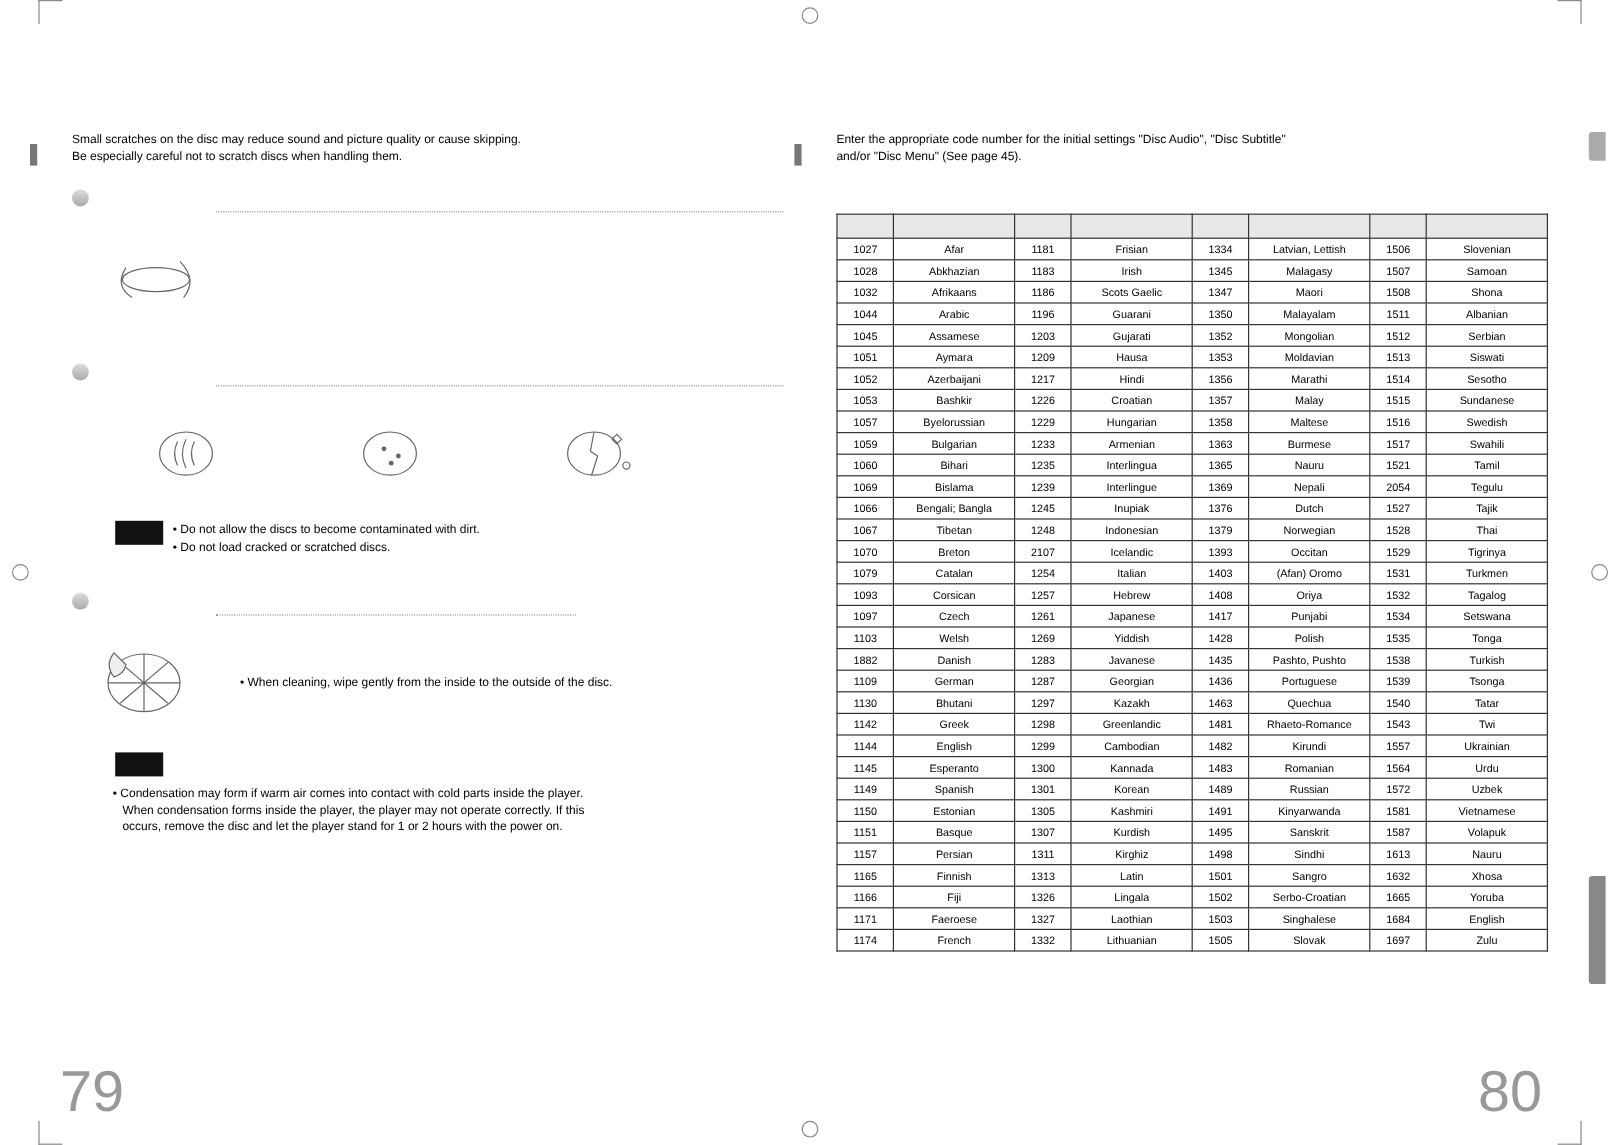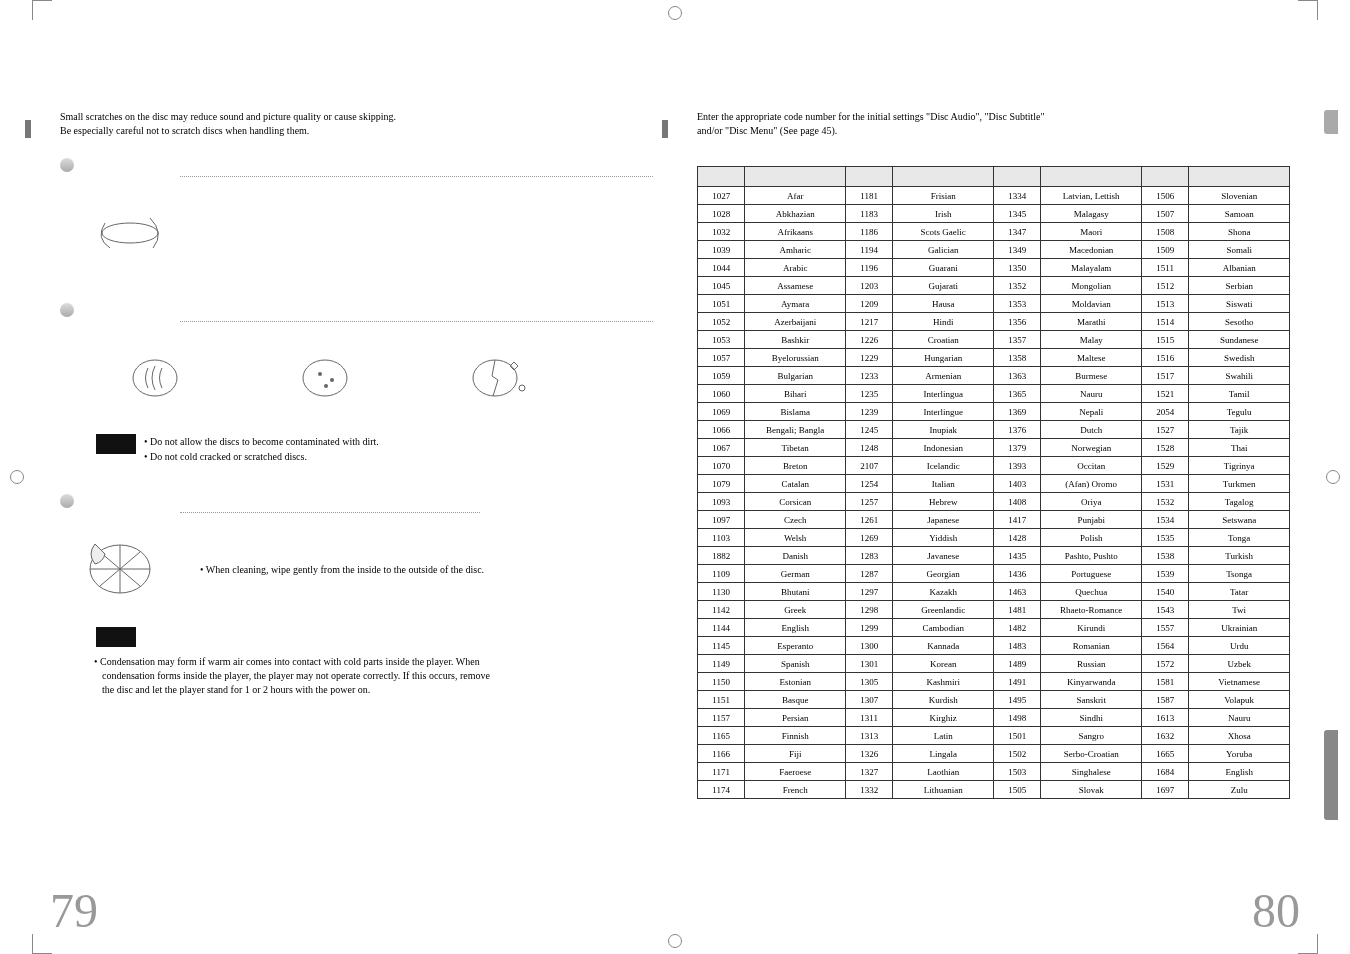--- a/index.html
+++ b/index.html
@@ -6,41 +6,41 @@
   body { font-family: Arial, Helvetica, sans-serif; background: #fff; width: 1350px; height: 954px; position: relative; overflow: hidden; }
   .crop-marks { position: absolute; pointer-events: none; }
   .crop-tl { top: 0; left: 32px; width: 20px; height: 20px; border-left: 1px solid #888; border-top: 1px solid #888; }
   .crop-tr { top: 0; right: 32px; width: 20px; height: 20px; border-right: 1px solid #888; border-top: 1px solid #888; }
   .crop-bl { bottom: 0; left: 32px; width: 20px; height: 20px; border-left: 1px solid #888; border-bottom: 1px solid #888; }
   .crop-br { bottom: 0; right: 32px; width: 20px; height: 20px; border-right: 1px solid #888; border-bottom: 1px solid #888; }
   .reg-top, .reg-bot { position: absolute; left: 50%; transform: translateX(-50%); width: 14px; height: 14px; border: 1px solid #888; border-radius: 50%; }
   .reg-top { top: 6px; } .reg-bot { bottom: 6px; }
   .reg-left, .reg-right { position: absolute; top: 50%; transform: translateY(-50%); width: 14px; height: 14px; border: 1px solid #888; border-radius: 50%; }
   .reg-left { left: 10px; } .reg-right { right: 10px; }
-  .spread { display: flex; width: 1350px; height: 954px; padding: 30px 50px 20px; gap: 24px; font-family: Liberation Serif, serif; }
+  .spread { display: flex; width: 1350px; height: 954px; padding: 30px 50px 20px; gap: 24px; }
   .page { flex: 1; position: relative; padding: 20px 10px 10px; }
   .page-left { border-right: 0; }
   .title-bar { position: absolute; left: -25px; top: 90px; width: 6px; height: 18px; background: #777; }
   .intro { font-size: 10px; line-height: 1.4; margin: 60px 0 20px 0; }
   .step-dot { width: 14px; height: 14px; border-radius: 50%; background: linear-gradient(to bottom,#ddd,#aaa); display:inline-block; margin-right:8px; vertical-align:middle;}
   .dotted-line { border-top: 1px dotted #999; margin: 4px 0 16px 120px; }
   .step-row { display:flex; align-items:flex-start; gap:8px; margin-top:10px;}
   .illus-box { width: 120px; height: 80px; display:flex; align-items:center; justify-content:center; }
   .illus-row { display:flex; gap:60px; margin: 16px 0 16px 40px; }
   .illus-cell { width:110px; height:80px; display:flex; align-items:center; justify-content:center; }
   .note-box { display:flex; gap:8px; margin:12px 0 4px 36px; font-size:10px; }
   .note-tag { width:40px; height:20px; background:#111; }
   .bullets { font-size:10px; line-height:1.5; }
   .bullets li { list-style:none; text-indent:-8px; padding-left:8px; }
   .bullets li::before { content:"• "; }
   .caution-text { font-size:10px; margin-left:130px; }
   .condense-note { font-size:10px; margin: 8px 0 0 34px; max-width: 400px; line-height:1.4; text-indent:-8px; padding-left:8px;}
   .page-num { position:absolute; bottom:-4px; font-size:48px; color:#999; font-weight:300; }
-  .pn-left { left: 0; } .pn-right { right: 0; }
-  .lang-table { border-collapse: collapse; width: 100%; margin-top: 28px; font-size: 9px; }
+  .pn-left { left: 0; } .pn-right { right: 15px; }
+  .lang-table { border-collapse: collapse; width: 100%; margin-top: 40px; font-size: 9px; }
   .lang-table th { border: 1px solid #333; background:#e8e8e8; height:20px; }
   .lang-table td { border: 1px solid #333; text-align: center; padding: 2px 2px; height: 18px; }
   .lang-table td:nth-child(odd) { width: 8%; }
   .lang-table td:nth-child(even) { width: 17%; }
   .side-tab { position:absolute; right:-38px; width:14px; background:#888; border-radius:3px 0 0 3px;}
   .side-tab.small { top:80px; height:24px; background:#aaa;}
   .side-tab.large { top:700px; height:90px; background:#888;}
 </style>
 </head>
 <body>
@@ -99,21 +99,21 @@
             <path d="M35 12 L32 28 L38 32 L33 48" stroke="#666" fill="none"></path>
             <path d="M50 18l4-4 4 4-4 4z" stroke="#666" fill="none"></path>
             <circle cx="62" cy="40" r="3" fill="none" stroke="#666"></circle>
           </svg>
         </div>
     </div>
     <div class="note-box">
       <div class="note-tag"></div>
       <ul class="bullets">
         <li>Do not allow the discs to become contaminated with dirt.</li>
-        <li>Do not cold cracked or scratched discs.</li>
+        <li>Do not load cracked or scratched discs.</li>
       </ul>
     </div>
 
     <div class="step-row" style="margin-top:30px">
       <span class="step-dot"></span>
     </div>
     <div class="dotted-line" style="margin-left:120px; width:300px;"></div>
     <div style="display:flex; gap:20px; align-items:center;">
       <div class="illus-box">
         <svg width="90" height="70">
@@ -182,30 +182,20 @@
             <td>1032</td>
             <td>Afrikaans</td>
             <td>1186</td>
             <td>Scots Gaelic</td>
             <td>1347</td>
             <td>Maori</td>
             <td>1508</td>
             <td>Shona</td>
           </tr>
           <tr>
-            <td>1039</td>
-            <td>Amharic</td>
-            <td>1194</td>
-            <td>Galician</td>
-            <td>1349</td>
-            <td>Macedonian</td>
-            <td>1509</td>
-            <td>Somali</td>
-          </tr>
-          <tr>
             <td>1044</td>
             <td>Arabic</td>
             <td>1196</td>
             <td>Guarani</td>
             <td>1350</td>
             <td>Malayalam</td>
             <td>1511</td>
             <td>Albanian</td>
           </tr>
           <tr>

